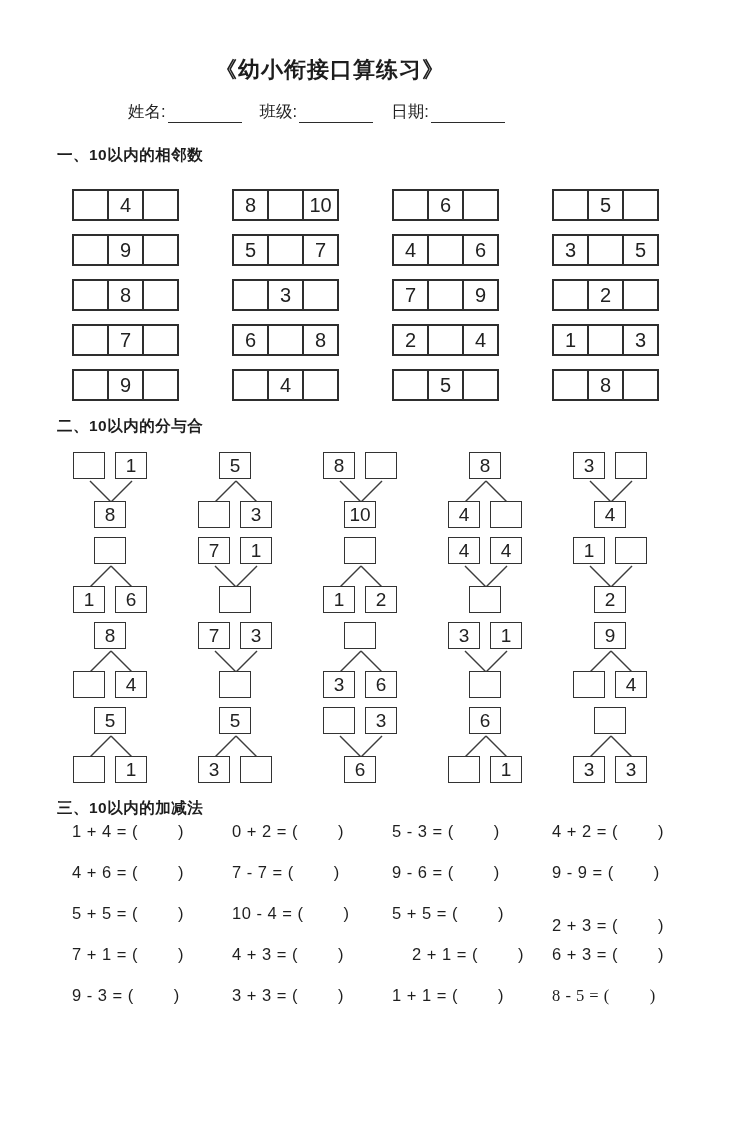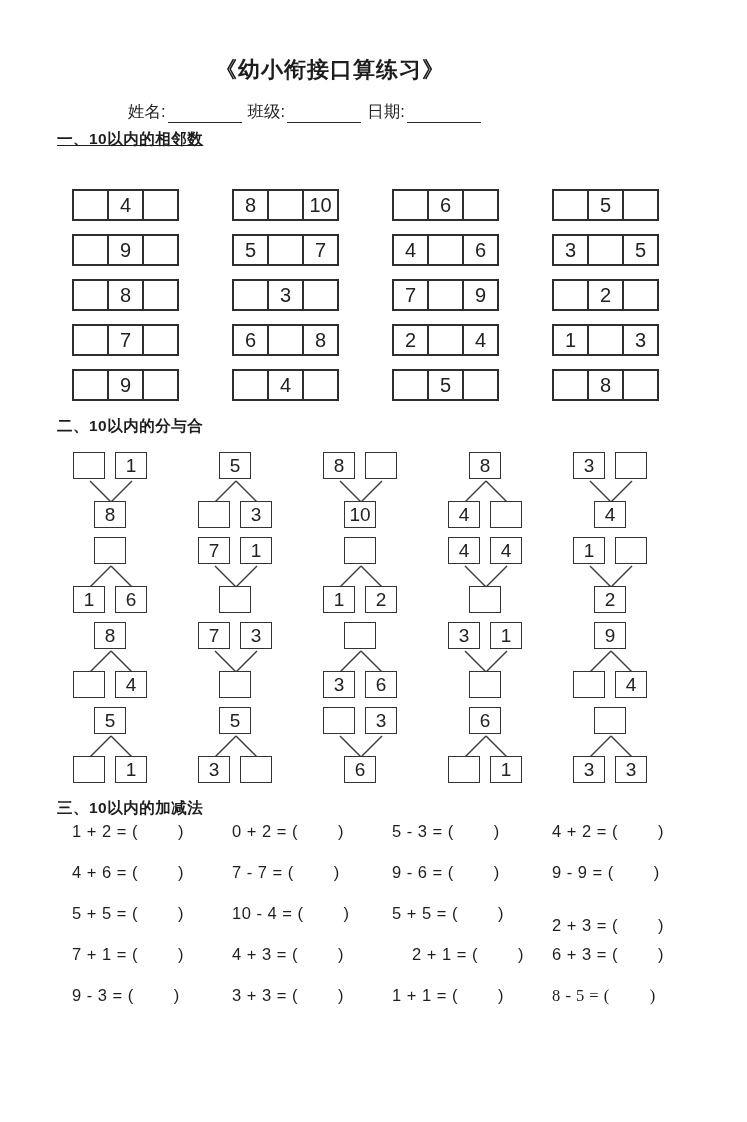--- a/index.html
+++ b/index.html
@@ -10,27 +10,27 @@
   }
   .title{
     position:absolute;top:55px;left:0;width:660px;margin:0;
     text-align:center;font-size:22px;font-weight:700;letter-spacing:1px;color:#1d1d1d;
   }
   .fields{
     position:absolute;top:101px;left:128px;display:flex;align-items:center;
     font-size:16.5px;color:#1f1f1f;
   }
   .field{display:flex;align-items:flex-end;white-space:nowrap;}
-  .field + .field{margin-left:6px;}
+  .field + .field{margin-left:18px;}
   .blank{display:inline-block;width:74px;height:18px;border-bottom:1.6px solid #2b2b2b;margin-left:2px;}
   .sec-heading{
     position:absolute;left:57px;margin:0;font-size:15.5px;font-weight:700;color:#1d1d1d;
     letter-spacing:0.5px;
   }
-  #h-adjacent{top:129px;text-decoration:underline;}
+  #h-adjacent{top:145px;}
   #h-bonds{top:416px;}
   #h-arith{top:789px;margin-top:9px;}
 
   
   #adjacent-grid{position:absolute;top:189px;left:72px;}
   .strip{position:absolute;display:flex;border:2px solid #2e2e2e;background:#fff;}
   .cell{
     width:33px;height:28px;display:flex;align-items:center;justify-content:center;
     font-size:20px;color:#222;border-right:2px solid #2e2e2e;
   }
@@ -357,21 +357,21 @@
           <line x1="38" y1="29" x2="59" y2="50" stroke="#3d3d3d" stroke-width="1.4"></line>
         </svg>
         <div class="bbox p-tc"></div>
         <div class="bbox p-bl">3</div>
         <div class="bbox p-br">3</div>
       </div>
     </div>
 
   <h2 class="sec-heading" id="h-arith">三、10以内的加减法</h2>
   <div id="arith-grid">
-      <div class="prob" style="left: 0px; top: 0px;"><span>1 + 2 = </span><span>(</span><span class="aspace"></span><span>)</span></div>
+      <div class="prob" style="left: 0px; top: 0px;"><span>1 + 4 = </span><span>(</span><span class="aspace"></span><span>)</span></div>
       <div class="prob" style="left: 160px; top: 0px;"><span>0 + 2 = </span><span>(</span><span class="aspace"></span><span>)</span></div>
       <div class="prob" style="left: 320px; top: 0px;"><span>5 - 3 = </span><span>(</span><span class="aspace"></span><span>)</span></div>
       <div class="prob" style="left: 480px; top: 0px;"><span>4 + 2 = </span><span>(</span><span class="aspace"></span><span>)</span></div>
       <div class="prob" style="left: 0px; top: 41px;"><span>4 + 6 = </span><span>(</span><span class="aspace"></span><span>)</span></div>
       <div class="prob" style="left: 160px; top: 41px;"><span>7 - 7 = </span><span>(</span><span class="aspace"></span><span>)</span></div>
       <div class="prob" style="left: 320px; top: 41px;"><span>9 - 6 = </span><span>(</span><span class="aspace"></span><span>)</span></div>
       <div class="prob" style="left: 480px; top: 41px;"><span>9 - 9 = </span><span>(</span><span class="aspace"></span><span>)</span></div>
       <div class="prob" style="left: 0px; top: 82px;"><span>5 + 5 = </span><span>(</span><span class="aspace"></span><span>)</span></div>
       <div class="prob" style="left: 160px; top: 82px;"><span>10 - 4 = </span><span>(</span><span class="aspace"></span><span>)</span></div>
       <div class="prob" style="left: 320px; top: 82px;"><span>5 + 5 = </span><span>(</span><span class="aspace"></span><span>)</span></div>

